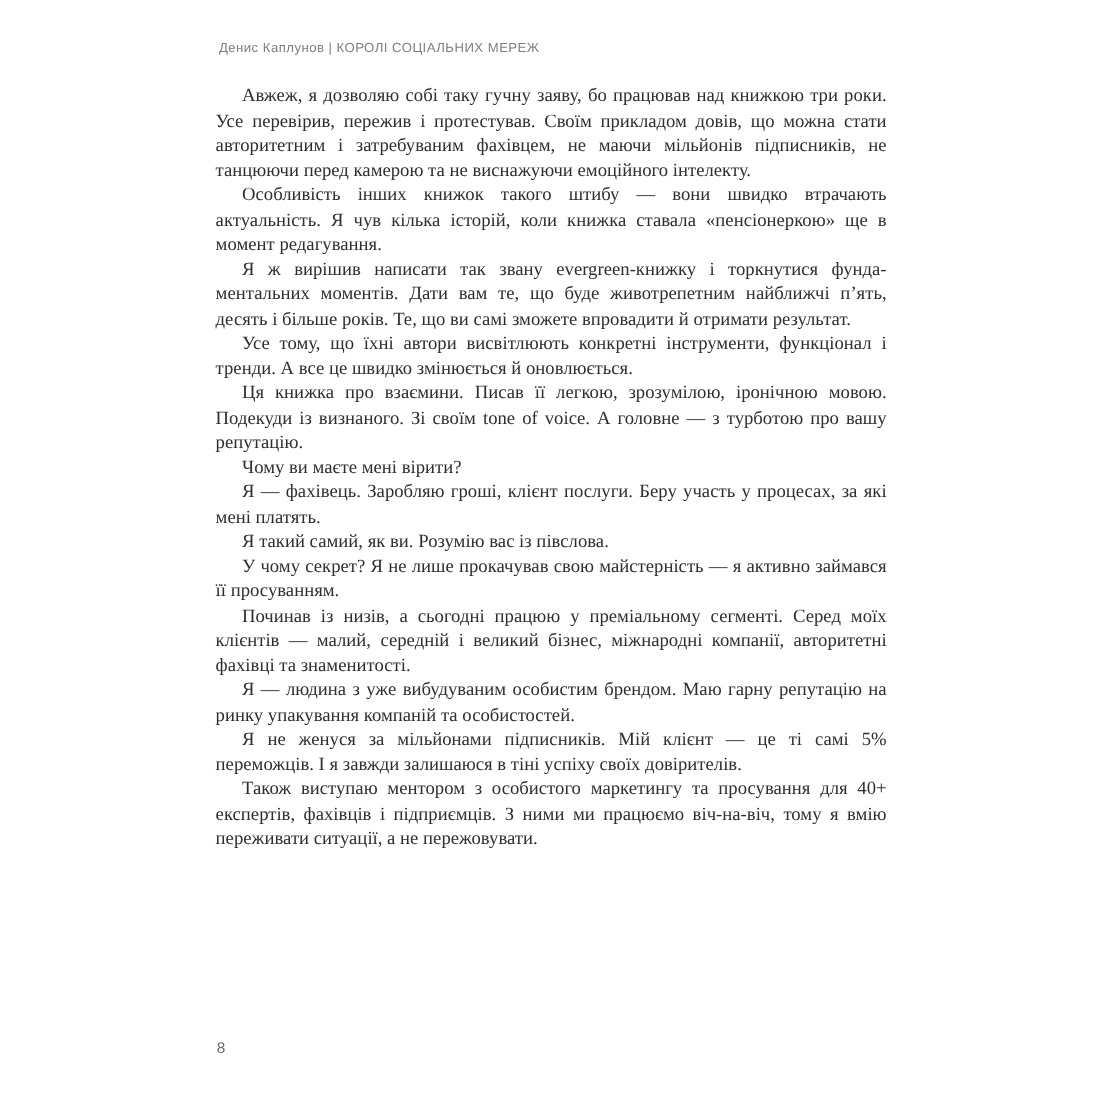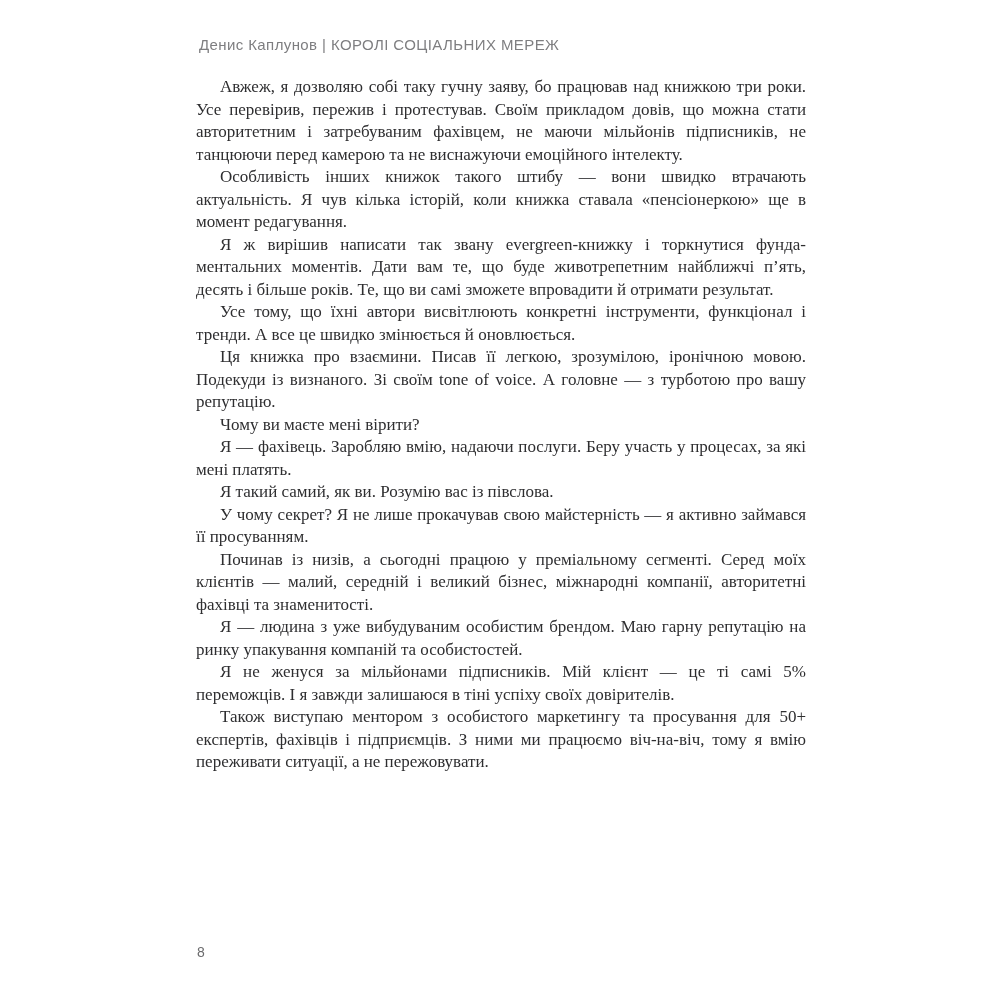--- a/index.html
+++ b/index.html
@@ -12,21 +12,21 @@
     width: 1000px;
     height: 1000px;
     background: #ffffff;
     overflow: hidden;
   }
   .running-header {
     position: absolute;
     left: 199px;
     top: 36px;
     font-family: "Liberation Sans", "DejaVu Sans", sans-serif;
-    font-size: 15px;
+    font-size: 12px;
     font-weight: 500;
     letter-spacing: 0.4px;
     color: #7e7e80;
     white-space: nowrap;
   }
   .body-text {
     position: absolute;
     left: 196px;
     top: 76px;
     width: 610px;
@@ -57,24 +57,24 @@
 
   <div class="running-header">Денис Каплунов | КОРОЛІ СОЦІАЛЬНИХ МЕРЕЖ</div>
 
   <div class="body-text">
       <p>Авжеж, я дозволяю собі таку гучну заяву, бо працював над книжкою три роки. Усе перевірив, пережив і протестував. Своїм прикладом довів, що мож­на стати авторитетним і затребуваним фахівцем, не маючи мільйонів підпи­сників, не танцюючи перед камерою та не виснажуючи емоційного інтелекту.</p>
       <p>Особливість інших книжок такого штибу — вони швидко втрачають актуальність. Я чув кілька історій, коли книжка ставала «пенсіонеркою» ще в момент редагування.</p>
       <p>Я ж вирішив написати так звану evergreen-книжку і торкнутися фунда­ментальних моментів. Дати вам те, що буде животрепетним найближчі п’ять, десять і більше років. Те, що ви самі зможете впровадити й отримати результат.</p>
       <p>Усе тому, що їхні автори висвітлюють конкретні інструменти, функ­ціонал і тренди. А все це швидко змінюється й оновлюється.</p>
       <p>Ця книжка про взаємини. Писав її легкою, зрозумілою, іронічною мовою. Подекуди із визнаного. Зі своїм tone of voice. А головне — з турбо­тою про вашу репутацію.</p>
       <p>Чому ви маєте мені вірити?</p>
-      <p>Я — фахівець. Заробляю вмію, надаючи послуги. Беру участь у про­цесах, за які мені платять.</p>
+      <p>Я — фахівець. Заробляю гроші, клієнт послуги. Беру участь у про­цесах, за які мені платять.</p>
       <p>Я такий самий, як ви. Розумію вас із півслова.</p>
       <p>У чому секрет? Я не лише прокачував свою майстерність — я активно займався її просуванням.</p>
       <p>Починав із низів, а сьогодні працюю у преміальному сегменті. Серед моїх клієнтів — малий, середній і великий бізнес, міжнародні компанії, авторитетні фахівці та знаменитості.</p>
       <p>Я — людина з уже вибудуваним особистим брендом. Маю гарну репута­цію на ринку упакування компаній та особистостей.</p>
       <p>Я не женуся за мільйонами підписників. Мій клієнт — це ті самі 5% переможців. І я завжди залишаюся в тіні успіху своїх довірителів.</p>
-      <p>Також виступаю ментором з особистого маркетингу та просування для 50+ експертів, фахівців і підприємців. З ними ми працюємо віч-на-віч, тому я вмію переживати ситуації, а не пережовувати.</p>
+      <p>Також виступаю ментором з особистого маркетингу та просування для 40+ експертів, фахівців і підприємців. З ними ми працюємо віч-на-віч, тому я вмію переживати ситуації, а не пережовувати.</p>
     </div>
 
   <div class="page-number">8</div>
 
 </div>
 
 </body></html>

